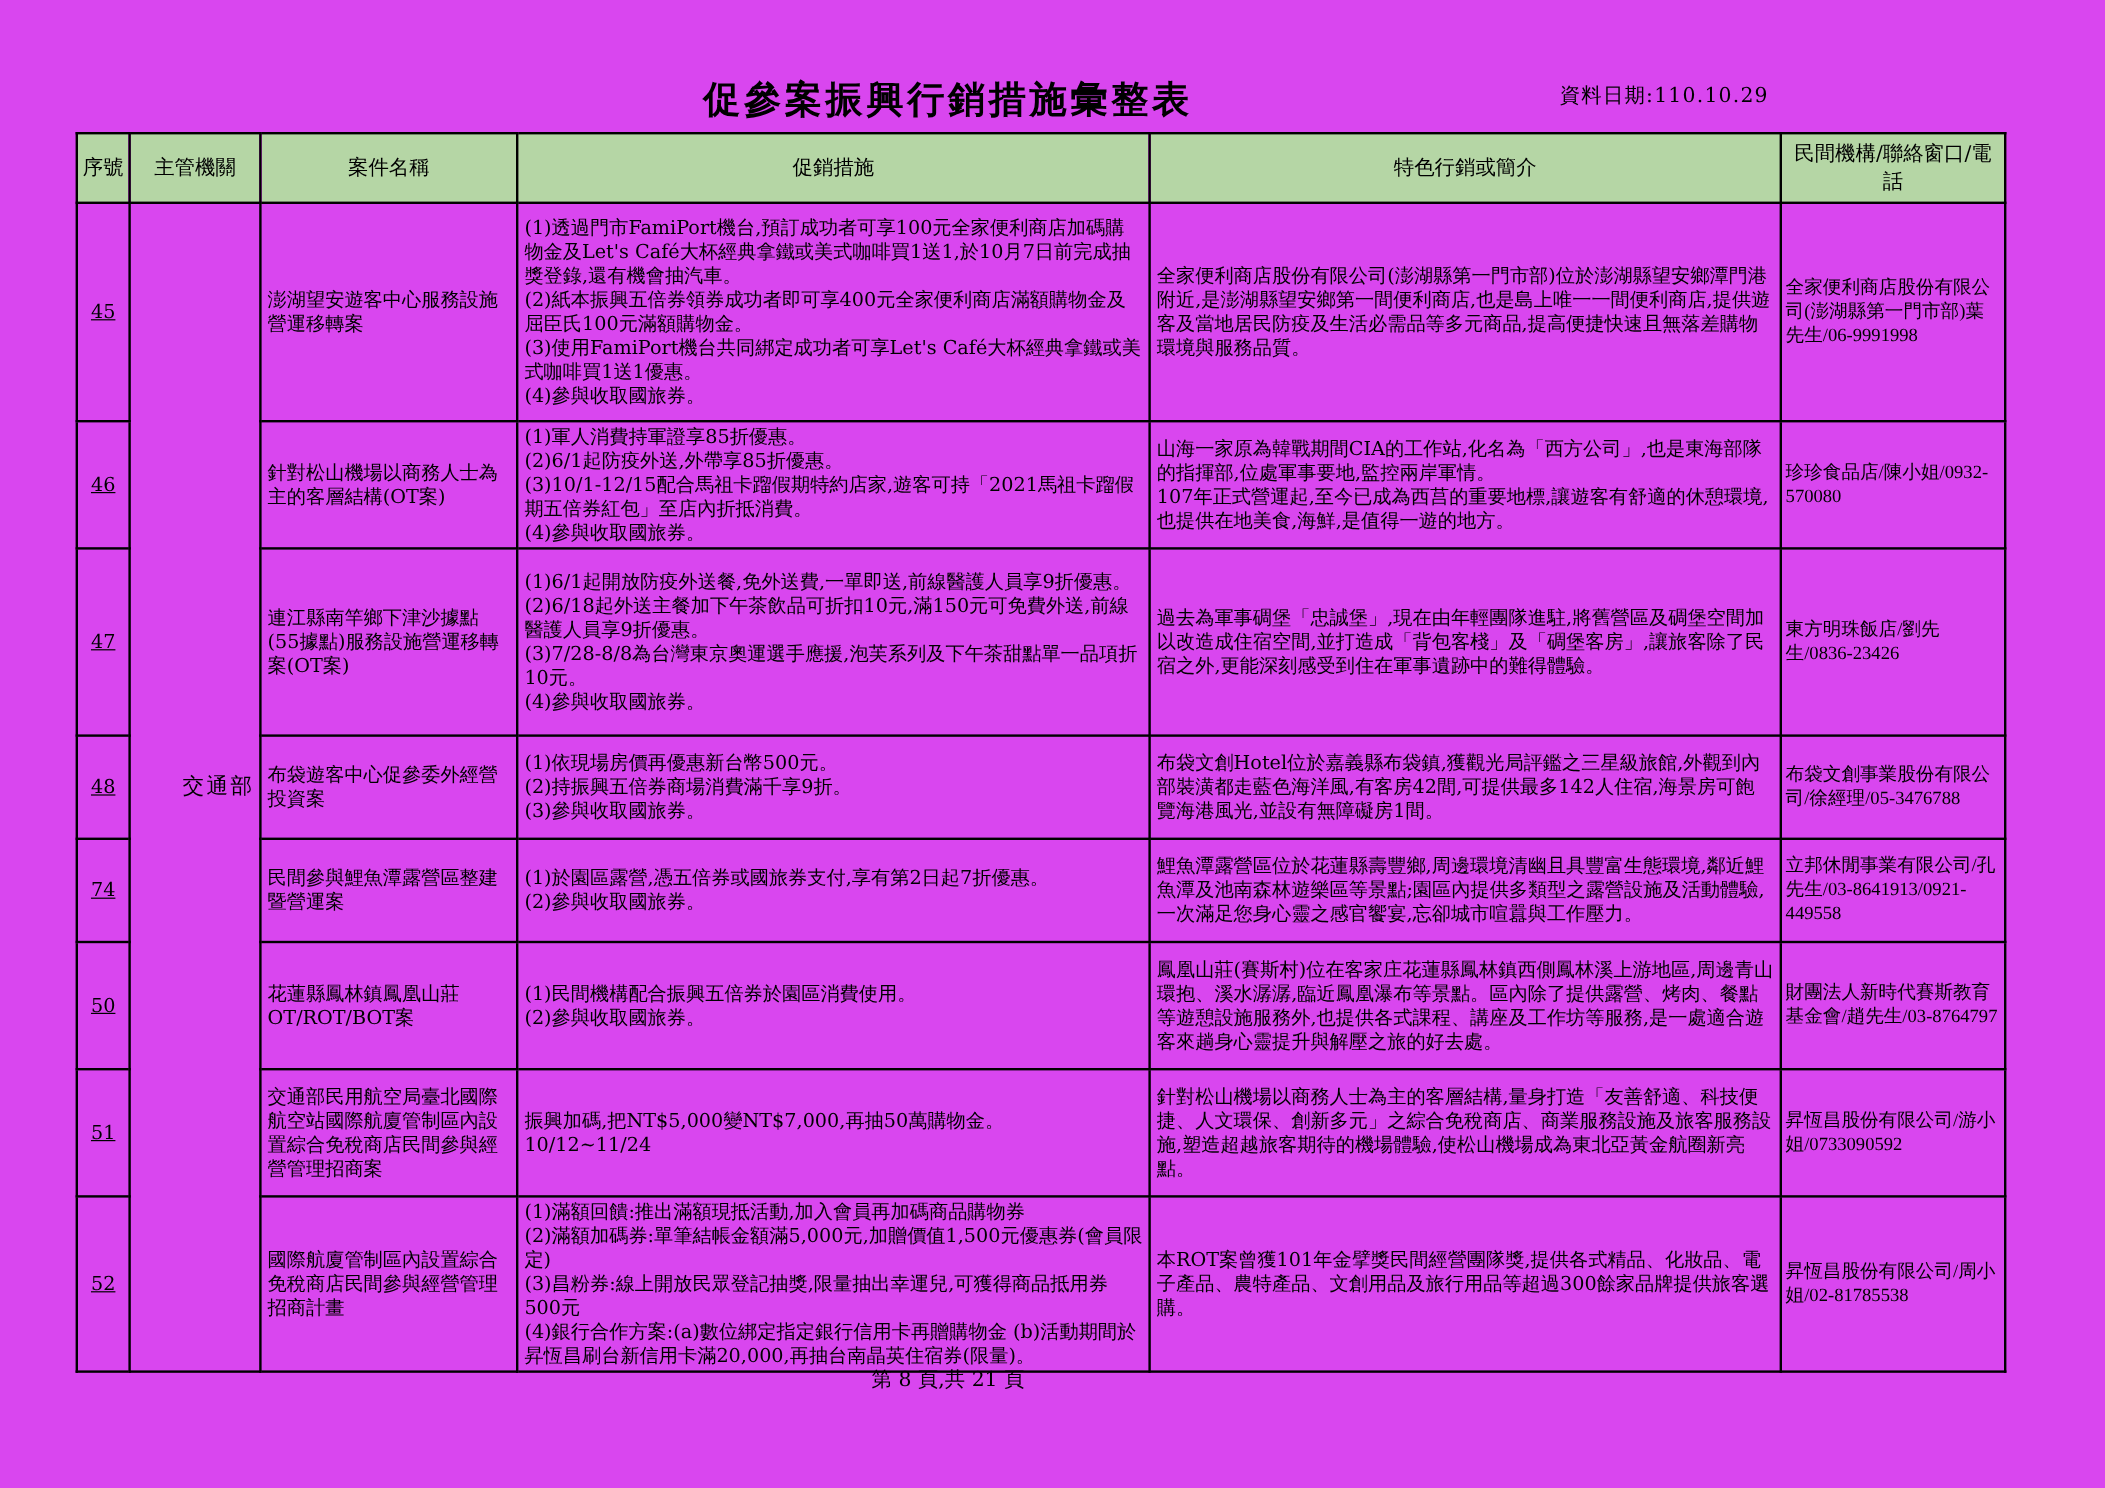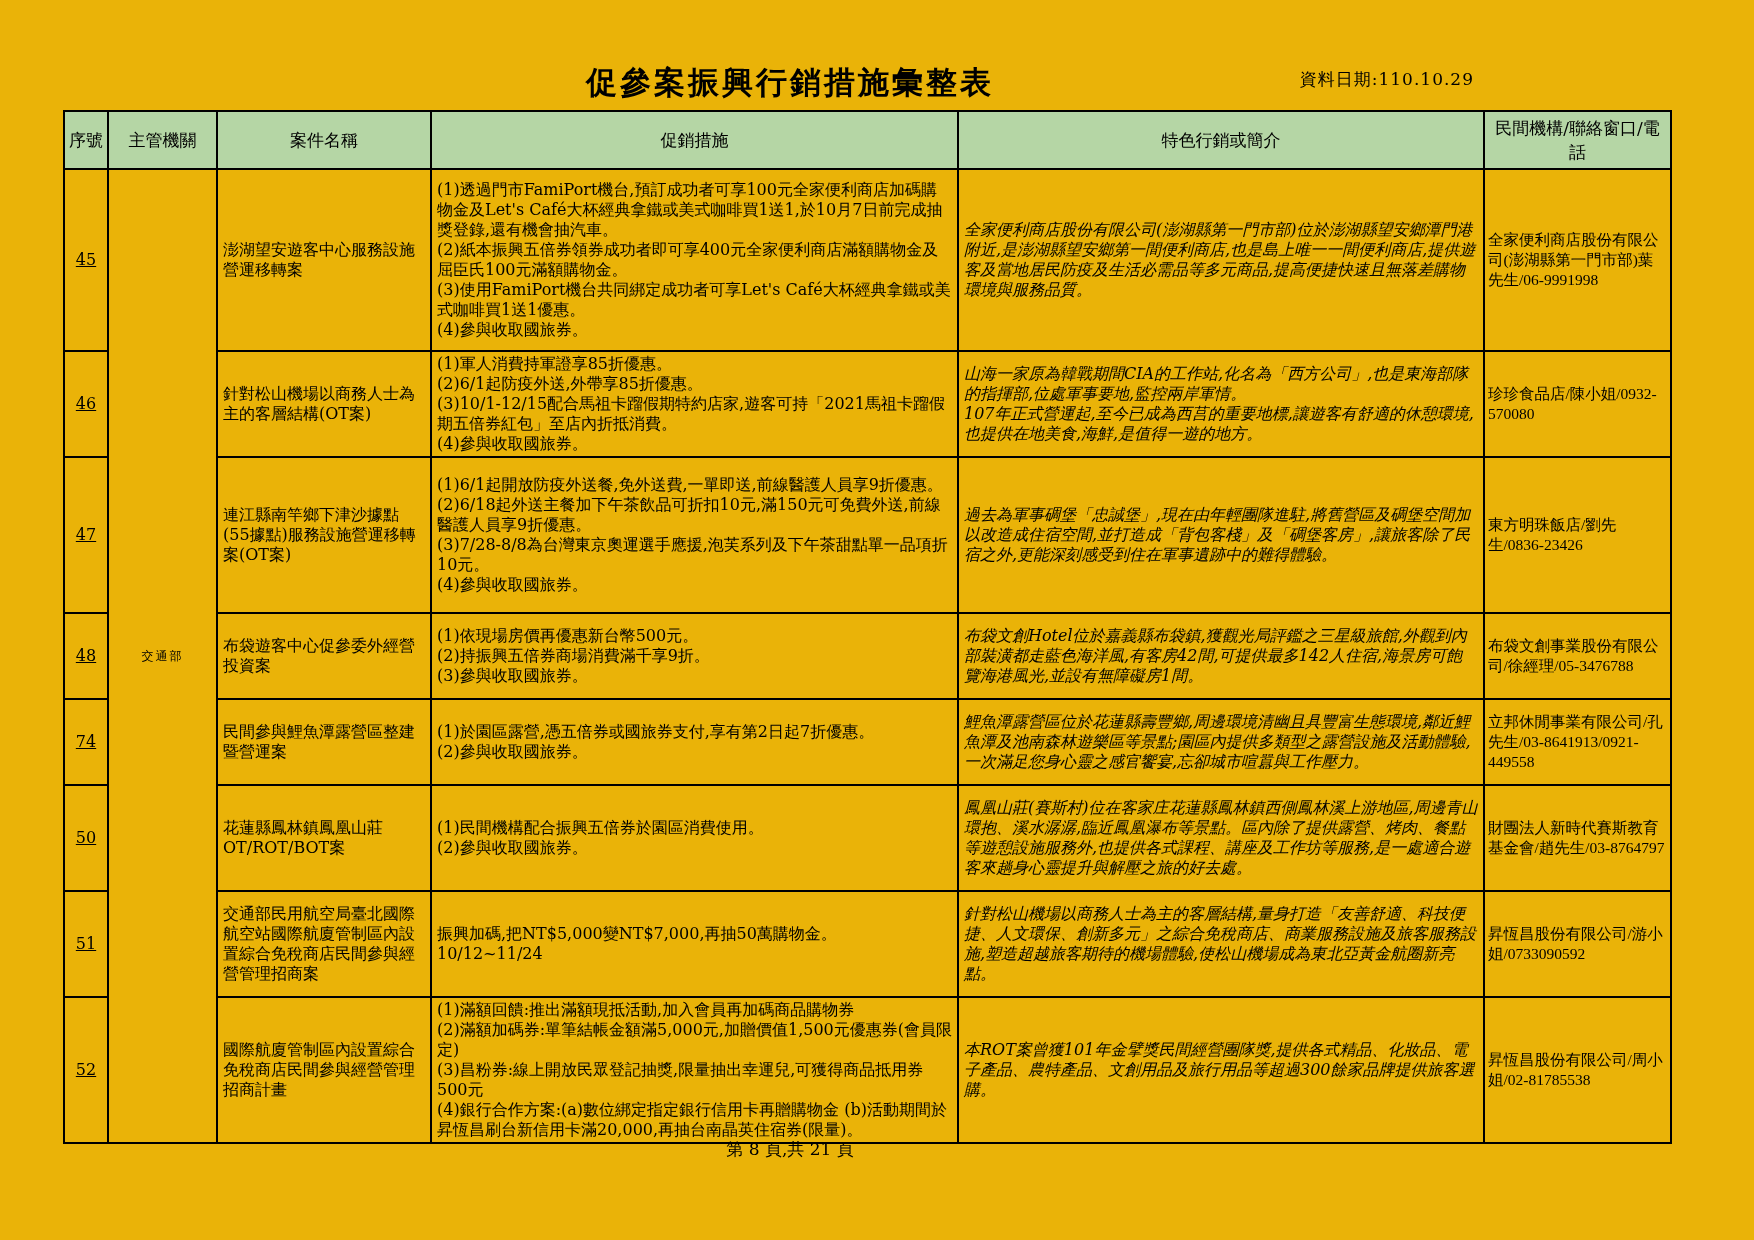--- a/index.html
+++ b/index.html
@@ -1,19 +1,19 @@
 <!DOCTYPE html>
 <html style="--header-bg: #b5d6a5; --border-c: #000000;"><head>
 <meta charset="utf-8">
 <style>
   :root{ --header-bg:#b5d6a5; --border-c:#000; }
   *{box-sizing:border-box;}
   html,body{margin:0;padding:0;background:#e8e8e8;}
   .page{
-    position:relative;width:1754px;height:1240px;background:#eab308;
+    position:relative;width:1754px;height:1240px;background:#d946ef;
     font-family:"DejaVu Serif","Liberation Serif",serif;color:#000;overflow:hidden;
   }
   .doc-title{
     position:absolute;top:62px;left:0;width:1580px;text-align:center;
     font-size:31px;font-weight:700;letter-spacing:3px;
   }
   .doc-date{
     position:absolute;top:68px;right:280px;font-size:17px;letter-spacing:1px;
   }
   table.main{
@@ -26,24 +26,24 @@
     padding:2px 4px;
     font-size:16px;line-height:20px;
     white-space:pre-wrap;
     overflow:hidden;
   }
   th{
     background:var(--header-bg);
     font-weight:400;text-align:center;font-size:17px;line-height:24px;padding:2px 2px;
   }
   .c-no{text-align:center;text-decoration:underline;}
-  .c-agency{text-align:center;font-size:12px;letter-spacing:2px;}
+  .c-agency{text-align:right;font-size:18px;letter-spacing:2px;}
   .c-case{padding:2px 5px;}
   .c-promo{padding:2px 5px;}
-  .c-feat{padding:12px 5px;font-style:italic;}
+  .c-feat{padding:12px 5px;}
   .c-contact{padding:2px 3px;font-size:15.5px;font-family:Liberation Serif, serif;}
   tr.r45{height:182px;} tr.r46{height:101px;} tr.r47{height:156px;}
   tr.r48{height:80px;}  tr.r49{height:68px;}  tr.r50{height:87px;}
   tr.r51{height:105px;} tr.r52{height:143px;}
   tr.rhead{height:58px;}
   .doc-footer{
     position:absolute;top:1138px;left:0;width:1580px;text-align:center;font-size:17px;
   }
 </style>
 </head>

